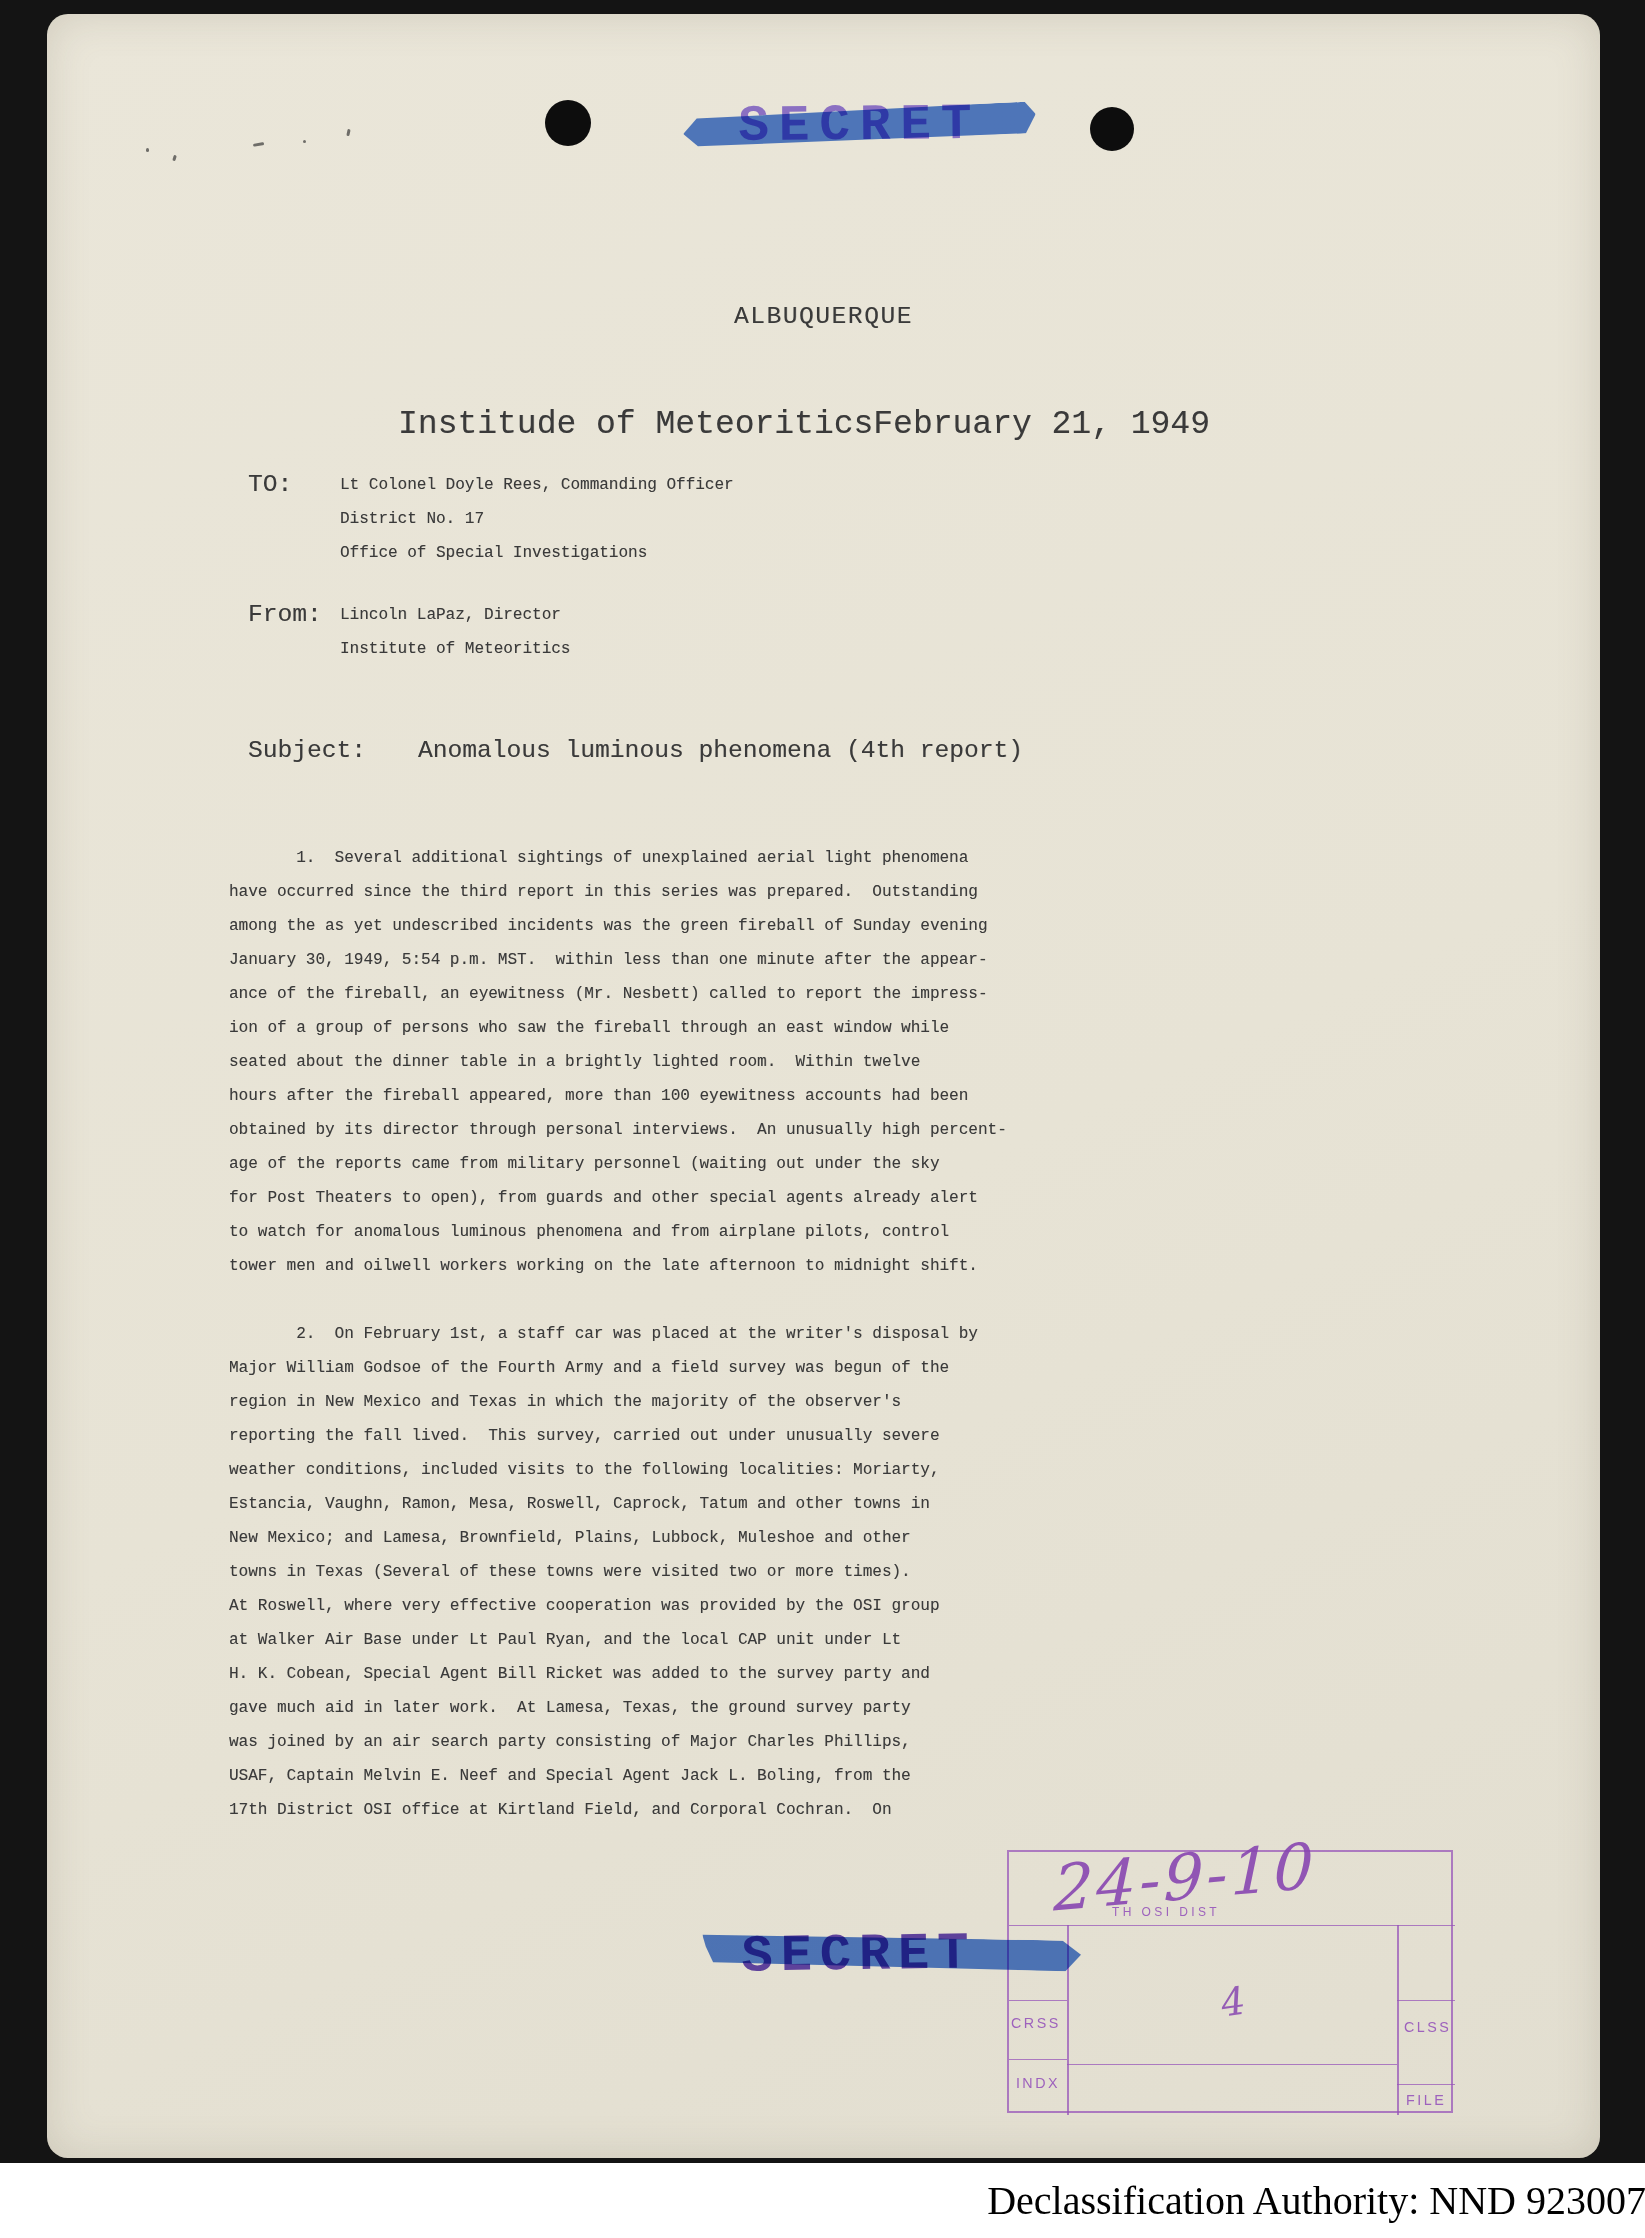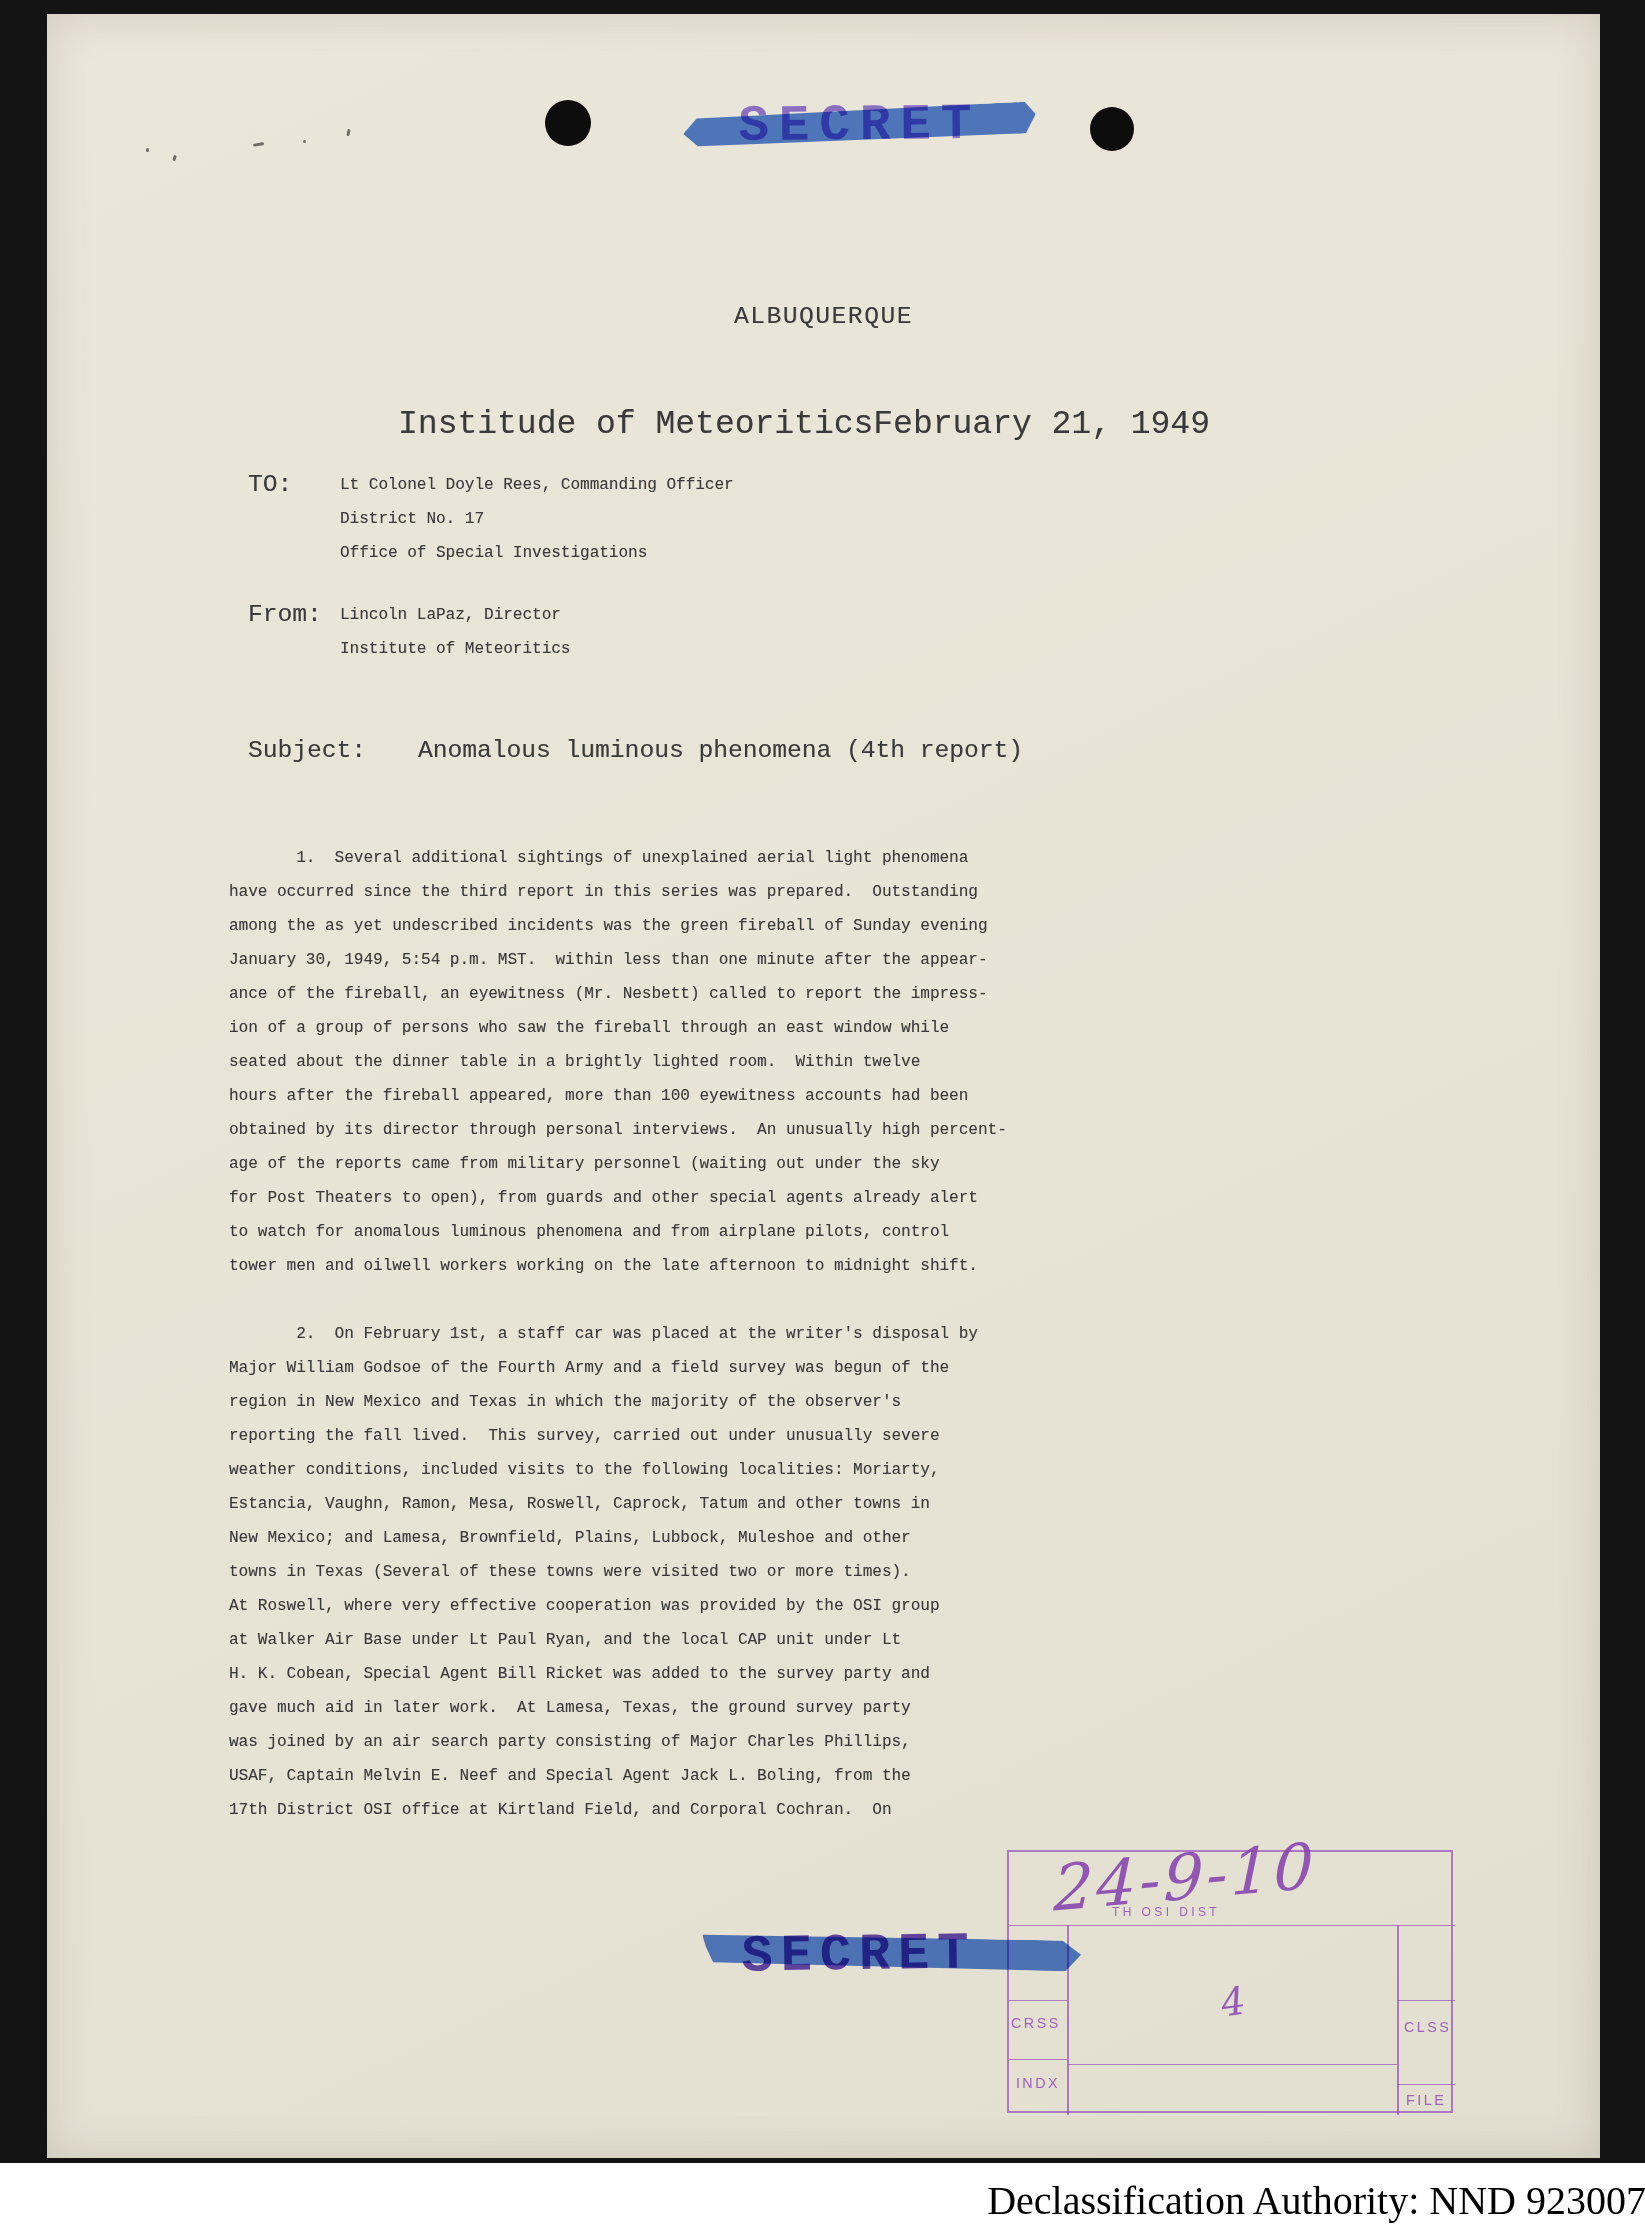--- a/index.html
+++ b/index.html
@@ -6,20 +6,21 @@
   html,body { background:#0c0c0c; }
   #screenshot {
     position:relative; width:1646px; height:2239px;
     background:#141414; overflow:hidden;
     font-family:"Liberation Mono","DejaVu Sans Mono",monospace;
   }
   .paper {
     position:absolute; left:47px; top:13.8px; width:1553px; height:2144px;
     background:linear-gradient(155deg, var(--paper-cream,#eae6d9) 0%, #e7e3d5 55%, #e2ded0 100%);
     box-shadow: inset 0 0 44px rgba(110,100,80,0.20);
+    border-radius: 21px;
   }
   .type { color:var(--ink,#3a3a3a); text-shadow:0.3px 0.3px 0.4px rgba(58,58,58,0.35); }
   .lines { white-space:pre; font-size:16px; line-height:34px; }
 
   .hole { position:absolute; border-radius:50%; background:#0d0d0d; }
   .hole.left  { left:498px; top:86px; width:46px; height:46px; }
   .hole.right { left:1043px; top:93px; width:44px; height:44px; }
 
   .secret-stamp { position:absolute; text-align:center;
     font-weight:bold; font-family:"Liberation Mono","DejaVu Sans Mono",monospace; }

